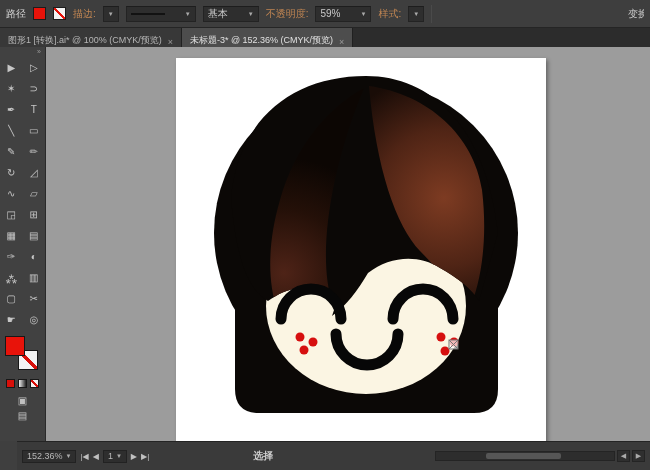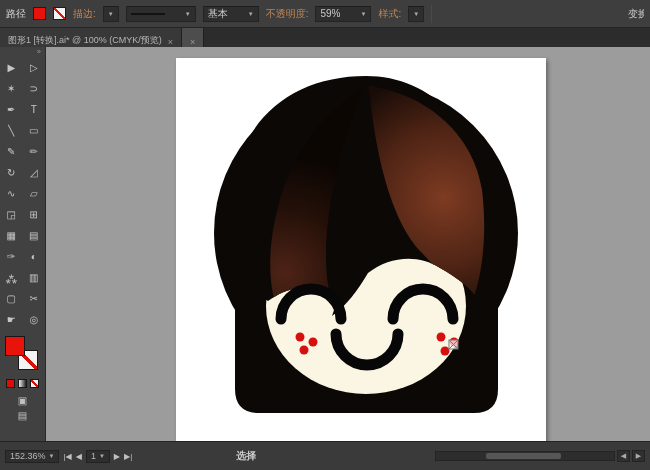--- a/index.html
+++ b/index.html
@@ -49,21 +49,21 @@
   .tool-misc { display:flex; flex-direction:column; align-items:center; gap:4px; margin-top:7px; color:#c0c0c0; font-size:10px; }
 
   
   .canvas { flex:1; position:relative; background:#9c9c9c; overflow:hidden; }
   .artboard { position:absolute; left:130px; top:11px; width:370px; height:392px; background:#ffffff;
     box-shadow:2px 2px 4px rgba(0,0,0,0.35); }
   .artboard svg { display:block; width:100%; height:100%; }
 
   
   .status-bar { height:17px; background:#3a3a3a; border-top:1px solid #242424;
-    display:flex; align-items:center; gap:4px; padding:14px 5px; font-size:9px; color:#b8b8b8; }
+    display:flex; align-items:center; gap:4px; padding:14px 5px; font-size:9px; color:#b8b8b8;margin-left:17px; }
   .sb-box { background:#2e2e2e; border:1px solid #222; height:13px; display:inline-flex; align-items:center; gap:3px; padding:0 4px; }
   .sb-arrow { color:#c0c0c0; font-size:8px; }
   .sb-status { margin-left:100px; color:#cccccc; font-size:10px;font-weight:bold; }
   .sb-scroll { margin-left:auto; display:flex; align-items:center; gap:2px; }
   .scroll-track { width:180px; height:10px; background:#2d2d2d; border:1px solid #242424; position:relative; }
   .scroll-thumb { position:absolute; left:28%; width:42%; top:1px; bottom:1px; background:#565656; border-radius:2px; }
   .scroll-btn { width:13px; height:12px; background:#2f2f2f; border:1px solid #242424;
     display:flex; align-items:center; justify-content:center; color:#aaa; font-size:7px; }
 </style>
 </head>
@@ -99,20 +99,21 @@
     <span class="cb-sep"></span>
     <span class="cb-transform">变换</span>
   </div>
 
   <div class="tab-bar">
     <div class="tab">
       <span>图形1 [转换].ai* @ 100% (CMYK/预览)</span>
       <span class="tab-close">×</span>
     </div>
     <div class="tab active">
+      <span>未标题-3* @ 152.36% (CMYK/预览)</span>
       <span class="tab-close">×</span>
     </div>
   </div>
 
   <div class="main">
 
     <div class="tools-panel">
       <div class="tools-head">
           <span>»</span>
         </div>

